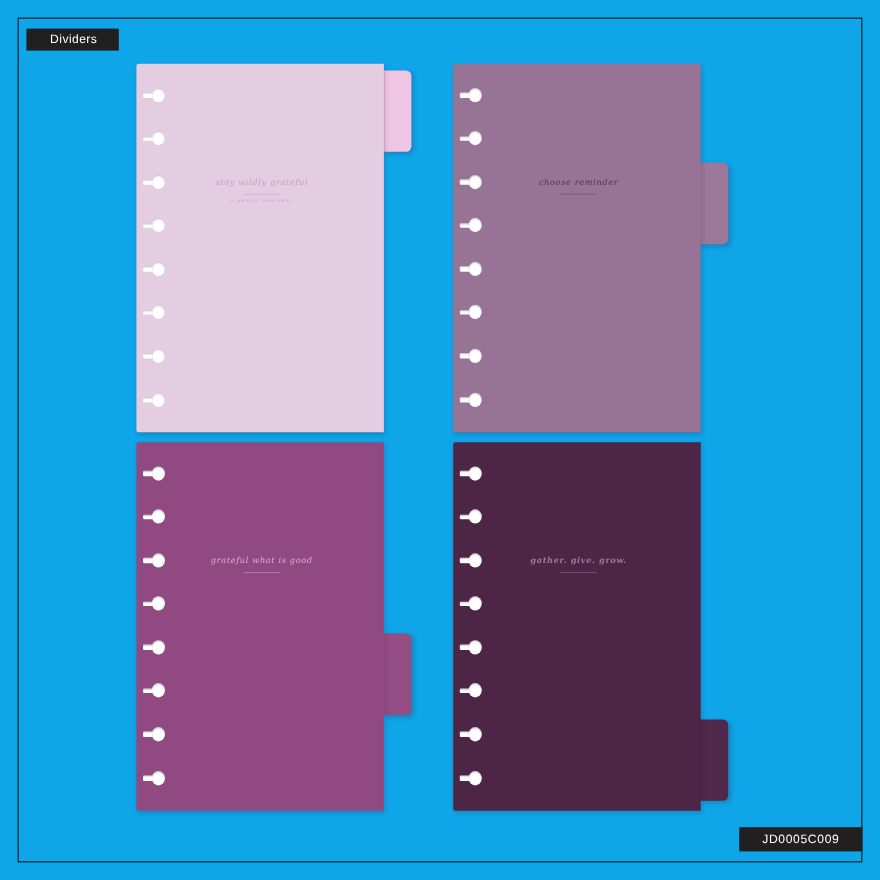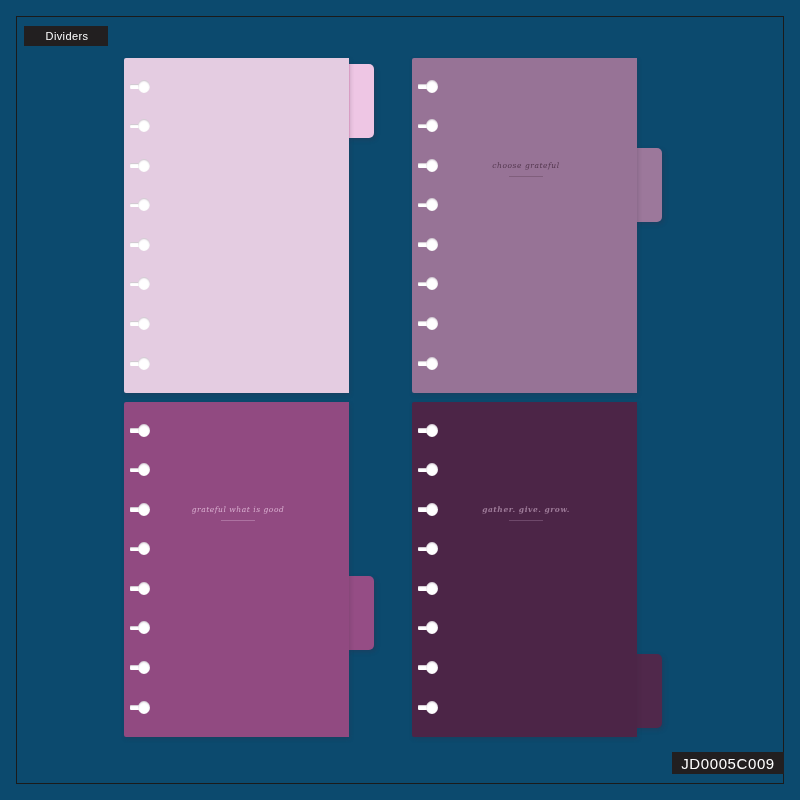--- a/index.html
+++ b/index.html
@@ -11,21 +11,21 @@
     height: 800px;
     background: #ffffff;
     font-family: "Liberation Sans", sans-serif;
     overflow: hidden;
   }
 
   .page {
     position: relative;
     width: 800px;
     height: 800px;
-    background: #0c4a6e;
+    background: #0ea5e9;
     box-sizing: border-box;
   }
 
   
   .frame {
     position: absolute;
     left: 16px;
     top: 16px;
     width: 768px;
     height: 768px;
@@ -51,21 +51,21 @@
     top: 26px;
     width: 84px;
     height: 20px;
     padding-left: 2px;
   }
   .label-bottom {
     left: 672px;
     top: 752px;
     width: 112px;
     height: 22px;
-    font-size: 15px;
+    font-size: 11px;
     letter-spacing: 0.6px;
   }
 
   
   .grid {
     position: absolute;
     left: 0;
     top: 0;
     width: 800px;
     height: 800px;
@@ -225,20 +225,25 @@
             </div>
             <div class="hole" style="top: 258.929px;">
               <div class="stem"></div>
               <div class="disc"></div>
             </div>
             <div class="hole" style="top: 298.5px;">
               <div class="stem"></div>
               <div class="disc"></div>
             </div>
           </div>
+          <div class="quote-block">
+            <div class="quote-text" style="color: rgb(210, 155, 198);">stay wildly grateful</div>
+            <div class="quote-rule" style="background: rgb(210, 155, 198);"></div>
+            <div class="quote-sub" style="color: rgb(210, 155, 198);">a gentle reminder</div>
+          </div>
         </div>
       </div>
       <div class="card-slot slot-1">
         <div class="tab tab-pos-1" style="background: rgb(156, 120, 155);"></div>
         <div class="sheet" style="background: rgb(151, 115, 150);">
           <div class="holes">
             <div class="hole" style="top: 21.5px;">
               <div class="stem"></div>
               <div class="disc"></div>
             </div>
@@ -265,21 +270,21 @@
             <div class="hole" style="top: 258.929px;">
               <div class="stem"></div>
               <div class="disc"></div>
             </div>
             <div class="hole" style="top: 298.5px;">
               <div class="stem"></div>
               <div class="disc"></div>
             </div>
           </div>
           <div class="quote-block">
-            <div class="quote-text" style="color: rgb(84, 55, 79);">choose grateful</div>
+            <div class="quote-text" style="color: rgb(84, 55, 79);">choose reminder</div>
             <div class="quote-rule" style="background: rgb(109, 77, 104);"></div>
           </div>
         </div>
       </div>
       <div class="card-slot slot-2">
         <div class="tab tab-pos-2" style="background: rgb(149, 77, 133);"></div>
         <div class="sheet" style="background: rgb(145, 74, 129);">
           <div class="holes">
             <div class="hole" style="top: 21.5px;">
               <div class="stem"></div>

